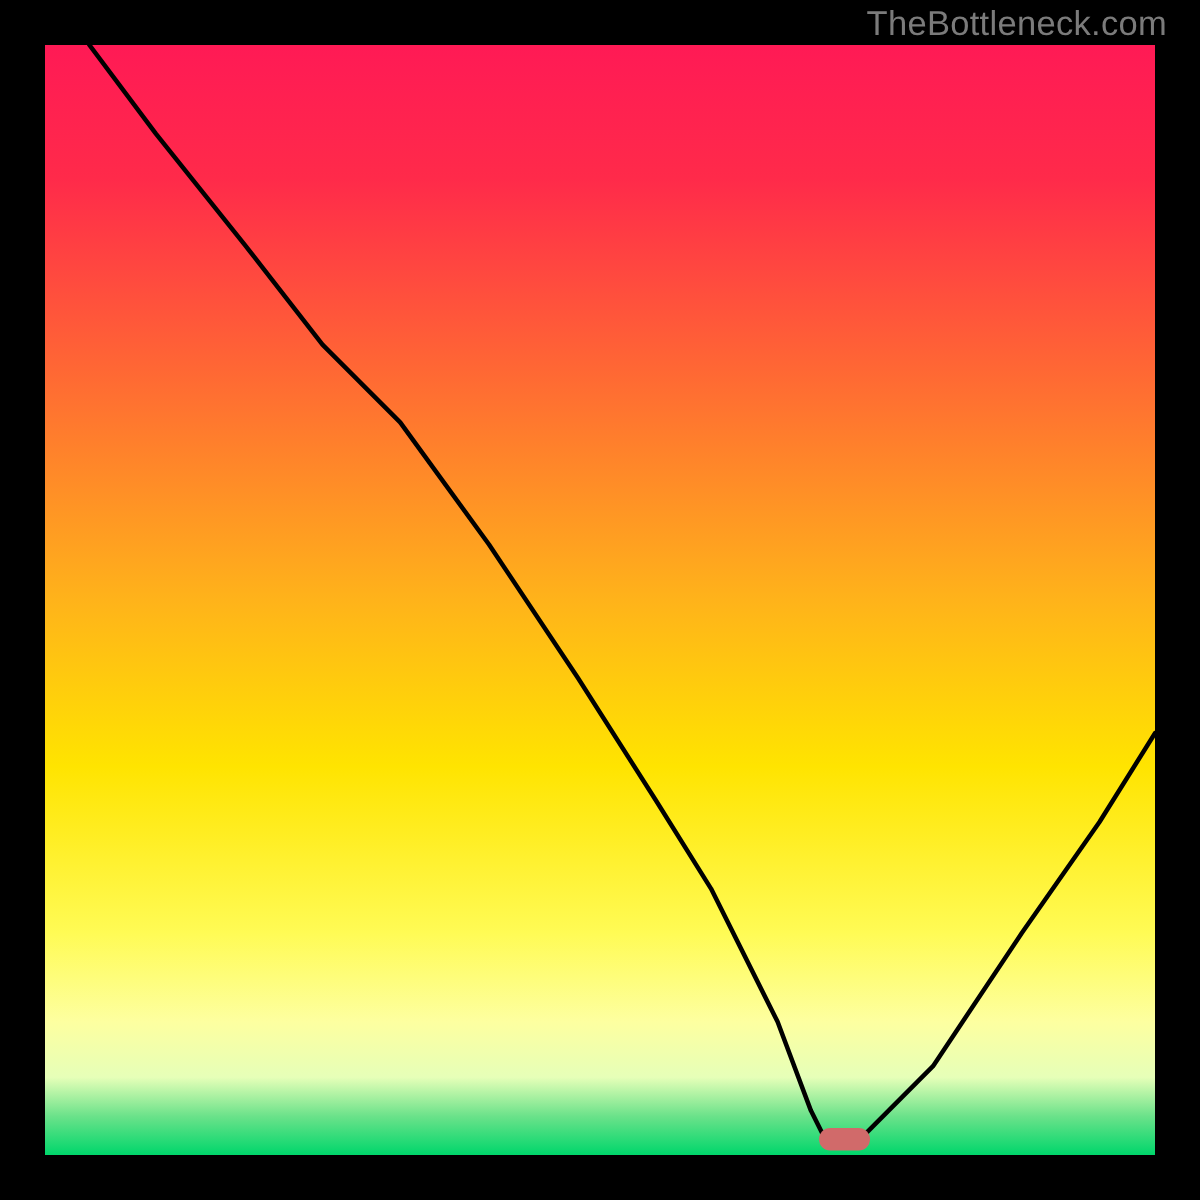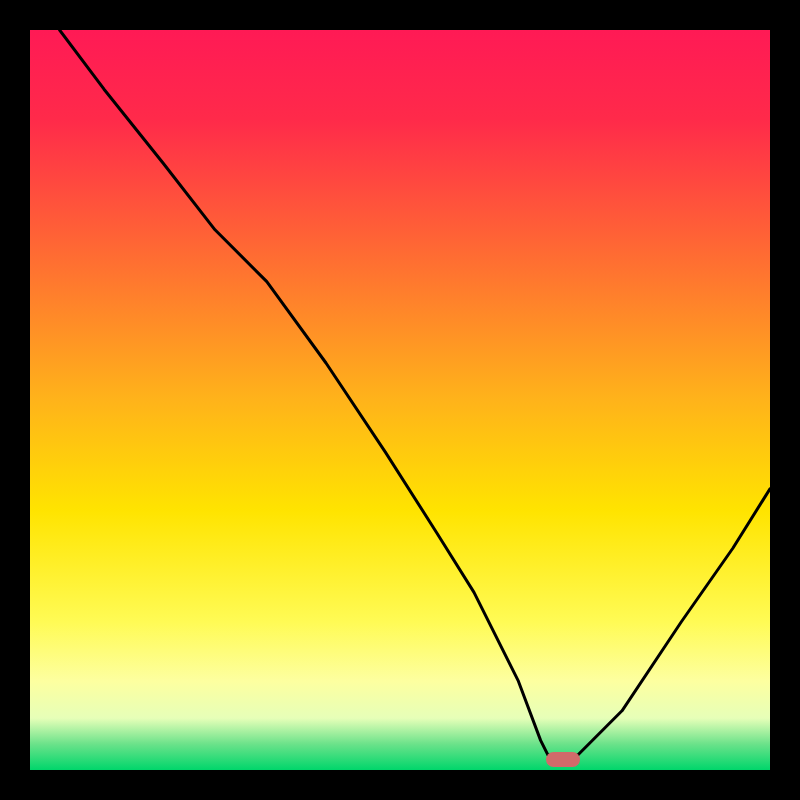--- a/index.html
+++ b/index.html
@@ -44,20 +44,21 @@
     height: 15px;
     border-radius: 8px;
     background: #d16a6a;
   }
 </style>
 </head>
 <body>
 
 <div class="frame">
 
+  <div class="watermark">TheBottleneck.com</div>
 
   <div class="plot">
     <svg id="plot-svg" width="740" height="740" viewBox="0 0 740 740" preserveAspectRatio="none">
       <defs>
         <linearGradient id="bg-grad" x1="0" y1="0" x2="0" y2="1">
             <stop offset="0%" stop-color="#ff1a55"></stop>
             <stop offset="12%" stop-color="#ff2a4a"></stop>
             <stop offset="30%" stop-color="#ff6a33"></stop>
             <stop offset="50%" stop-color="#ffb31a"></stop>
             <stop offset="65%" stop-color="#ffe400"></stop>

